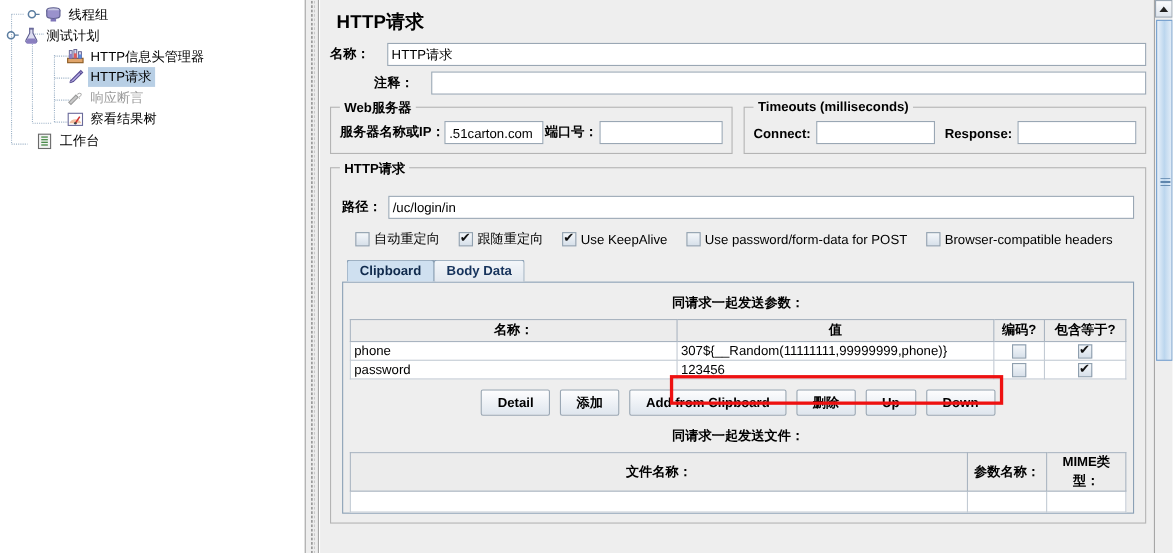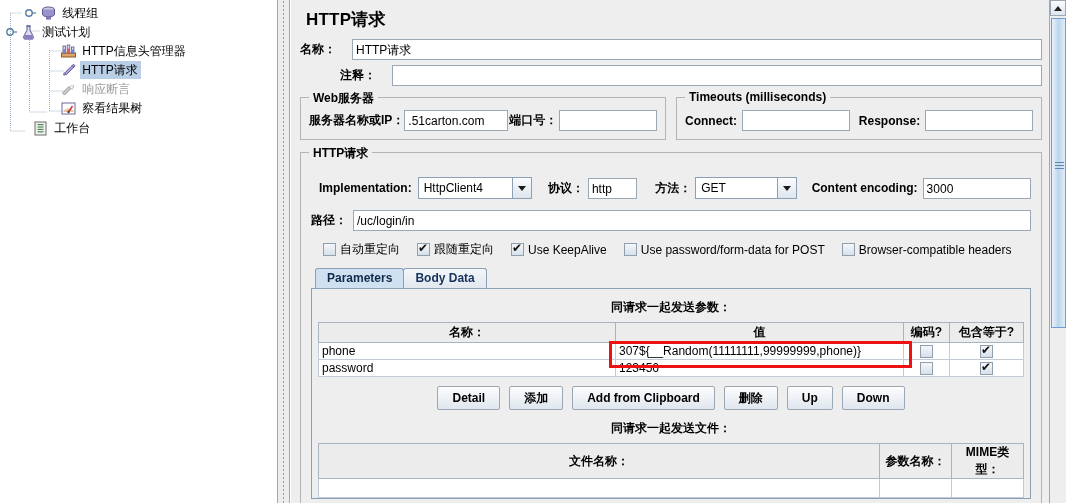--- a/index.html
+++ b/index.html
@@ -348,55 +348,39 @@
       <div class="frow">
         <span class="flabel" style="width:52px;margin-left:40px;">注释：</span>
         <span class="ftext"></span>
       </div>
 
       <div style="display:flex; gap:10px; margin-top:10px;">
         <div class="group" style="flex:1; margin-top:0;">
           <span class="gtitle">Web服务器</span>
           <div class="inline">
             <span class="lbl">服务器名称或IP：</span>
-            <span class="inp" style="width:104px;">.51carton.com</span>
+            <span class="inp" style="width:90px;">.51carton.com</span>
             <span class="lbl" style="margin-left:1px;">端口号：</span>
             <span class="inp" style="flex:1; margin-left:2px;"></span>
           </div>
         </div>
         <div class="group" style="flex:1; margin-top:0;">
           <span class="gtitle">Timeouts (milliseconds)</span>
           <div class="inline">
             <span class="lbl">Connect:</span>
             <span class="inp" style="flex:1; margin-left:5px;"></span>
             <span class="lbl" style="margin-left:9px;">Response:</span>
             <span class="inp" style="flex:1; margin-left:5px;"></span>
           </div>
         </div>
       </div>
 
       <div class="group" style="margin-top:12px; padding:14px 10px 8px 10px;">
         <span class="gtitle">HTTP请求</span>
 
-        <div class="inline" style="margin:10px 0 0 8px;">
-          <span class="lbl">Implementation:</span>
-          <span class="combo" style="width:116px; margin-left:6px;">
-            <span class="ctext">HttpClient4</span>
-            <span class="carrow"></span>
-          </span>
-          <span class="lbl" style="margin-left:16px;">协议：</span>
-          <span class="inp" style="width:50px; margin-left:4px;">http</span>
-          <span class="lbl" style="margin-left:18px;">方法：</span>
-          <span class="combo" style="width:103px; margin-left:4px;">
-            <span class="ctext">GET</span>
-            <span class="carrow"></span>
-          </span>
-          <span class="lbl" style="margin-left:15px;">Content encoding:</span>
-          <span class="inp" style="width:110px; margin-left:5px;">3000</span>
-        </div>
 
         <div class="inline" style="margin-top:11px;">
           <span class="lbl">路径：</span>
           <span class="inp" style="flex:1; margin-left:6px;">/uc/login/in</span>
         </div>
 
         <div class="inline" style="margin-top:10px; padding-left:12px; gap:17px;">
           <span class="cb">
             <span class="cbox"></span>
             <span class="cbtxt">自动重定向</span>
@@ -413,21 +397,21 @@
             <span class="cbox"></span>
             <span class="cbtxt">Use password/form-data for POST</span>
           </span>
           <span class="cb">
             <span class="cbox"></span>
             <span class="cbtxt">Browser-compatible headers</span>
           </span>
         </div>
 
         <div class="tabstrip">
-          <div class="tab active">Parameters</div>
+          <div class="tab active">Clipboard</div>
           <div class="tab">Body Data</div>
         </div>
 
         <div class="panelbox">
           <div class="section-title">同请求一起发送参数：</div>
 
           <table class="grid">
             <colgroup>
                 <col style="width:297px">
                 <col>

